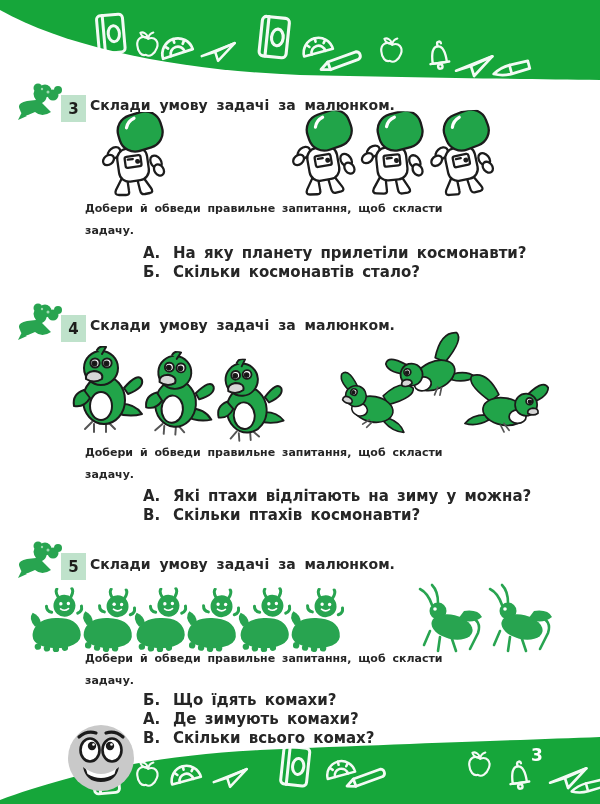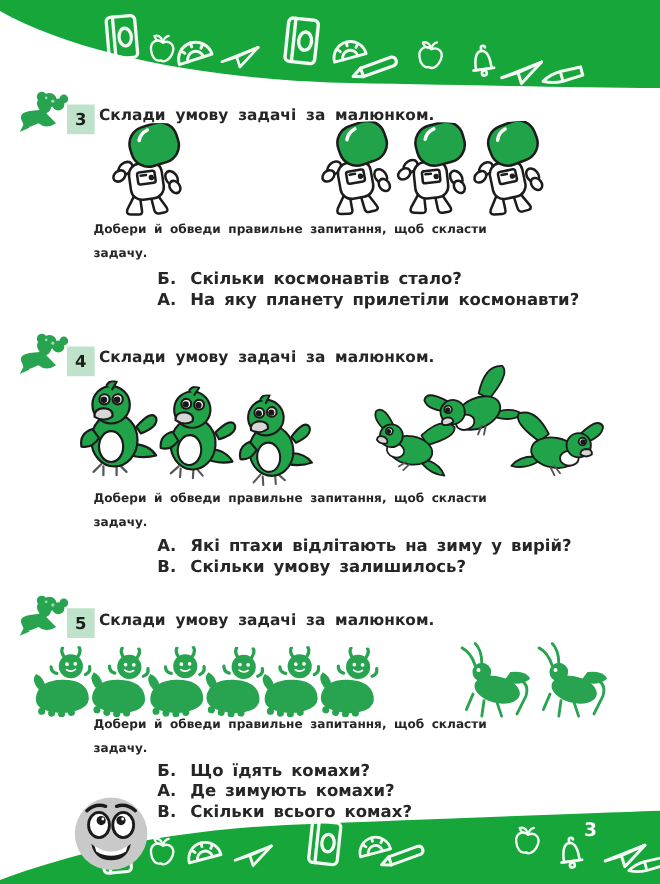--- a/index.html
+++ b/index.html
@@ -166,22 +166,22 @@
 <rect x="17" y="1" width="44" height="37" rx="16" fill="#21a449" transform="rotate(-17 39 19)"></rect>
 </g>
 <path d="M27 12q3-6 10-7" stroke="#fff" stroke-width="3.2" fill="none" stroke-linecap="round" transform="rotate(-17 39 19)"></path>
 </svg></span>
       </div>
     <p class="instruction" style="left:85px;top:112px">
       <span>Добери й обведи правильне запитання, щоб скласти</span><br>
       <span>задачу.</span>
     </p>
     <div class="options" style="left:143px;top:158px">
+        <div class="option"><span class="opt-letter">А.</span><span>На яку планету прилетіли космонавти?</span></div>
         <div class="option"><span class="opt-letter">Б.</span><span>Скільки космонавтів стало?</span></div>
-        <div class="option"><span class="opt-letter">А.</span><span>На яку планету прилетіли космонавти?</span></div>
       </div>
   </section>
 
   <section class="task" style="top:306px;height:239px">
     <span class="mascot" style="left:18px;top:-4px"><svg width="46" height="40" viewBox="0 0 46 40">
 <g fill="#28a450">
 <circle cx="27" cy="9" r="6.5"></circle>
             <circle cx="35" cy="13" r="5.5"></circle>
             <circle cx="20" cy="6" r="4.5"></circle>
             <circle cx="40" cy="8" r="4"></circle>
@@ -288,22 +288,22 @@
 <path d="M22 44q-7 0-6 6 6 4 12 0 1-5-6-6z" fill="#d7d7d7"></path>
 <path d="M56 62l-6 8m10-6l-4 8" stroke="#555" fill="none"></path>
 </g>
           </svg></span>
       </div>
     <p class="instruction" style="left:85px;top:136px">
       <span>Добери й обведи правильне запитання, щоб скласти</span><br>
       <span>задачу.</span>
     </p>
     <div class="options" style="left:143px;top:181px">
-        <div class="option"><span class="opt-letter">А.</span><span>Які птахи відлітають на зиму у вирій?</span></div>
-        <div class="option"><span class="opt-letter">В.</span><span>Скільки умову залишилось?</span></div>
+        <div class="option"><span class="opt-letter">А.</span><span>Які птахи відлітають на зиму у можна?</span></div>
+        <div class="option"><span class="opt-letter">В.</span><span>Скільки птахів космонавти?</span></div>
       </div>
   </section>
 
   <section class="task" style="top:545px;height:215px">
     <span class="mascot" style="left:18px;top:-5px"><svg width="46" height="40" viewBox="0 0 46 40">
 <g fill="#28a450">
 <circle cx="27" cy="9" r="6.5"></circle>
             <circle cx="35" cy="13" r="5.5"></circle>
             <circle cx="20" cy="6" r="4.5"></circle>
             <circle cx="40" cy="8" r="4"></circle>

